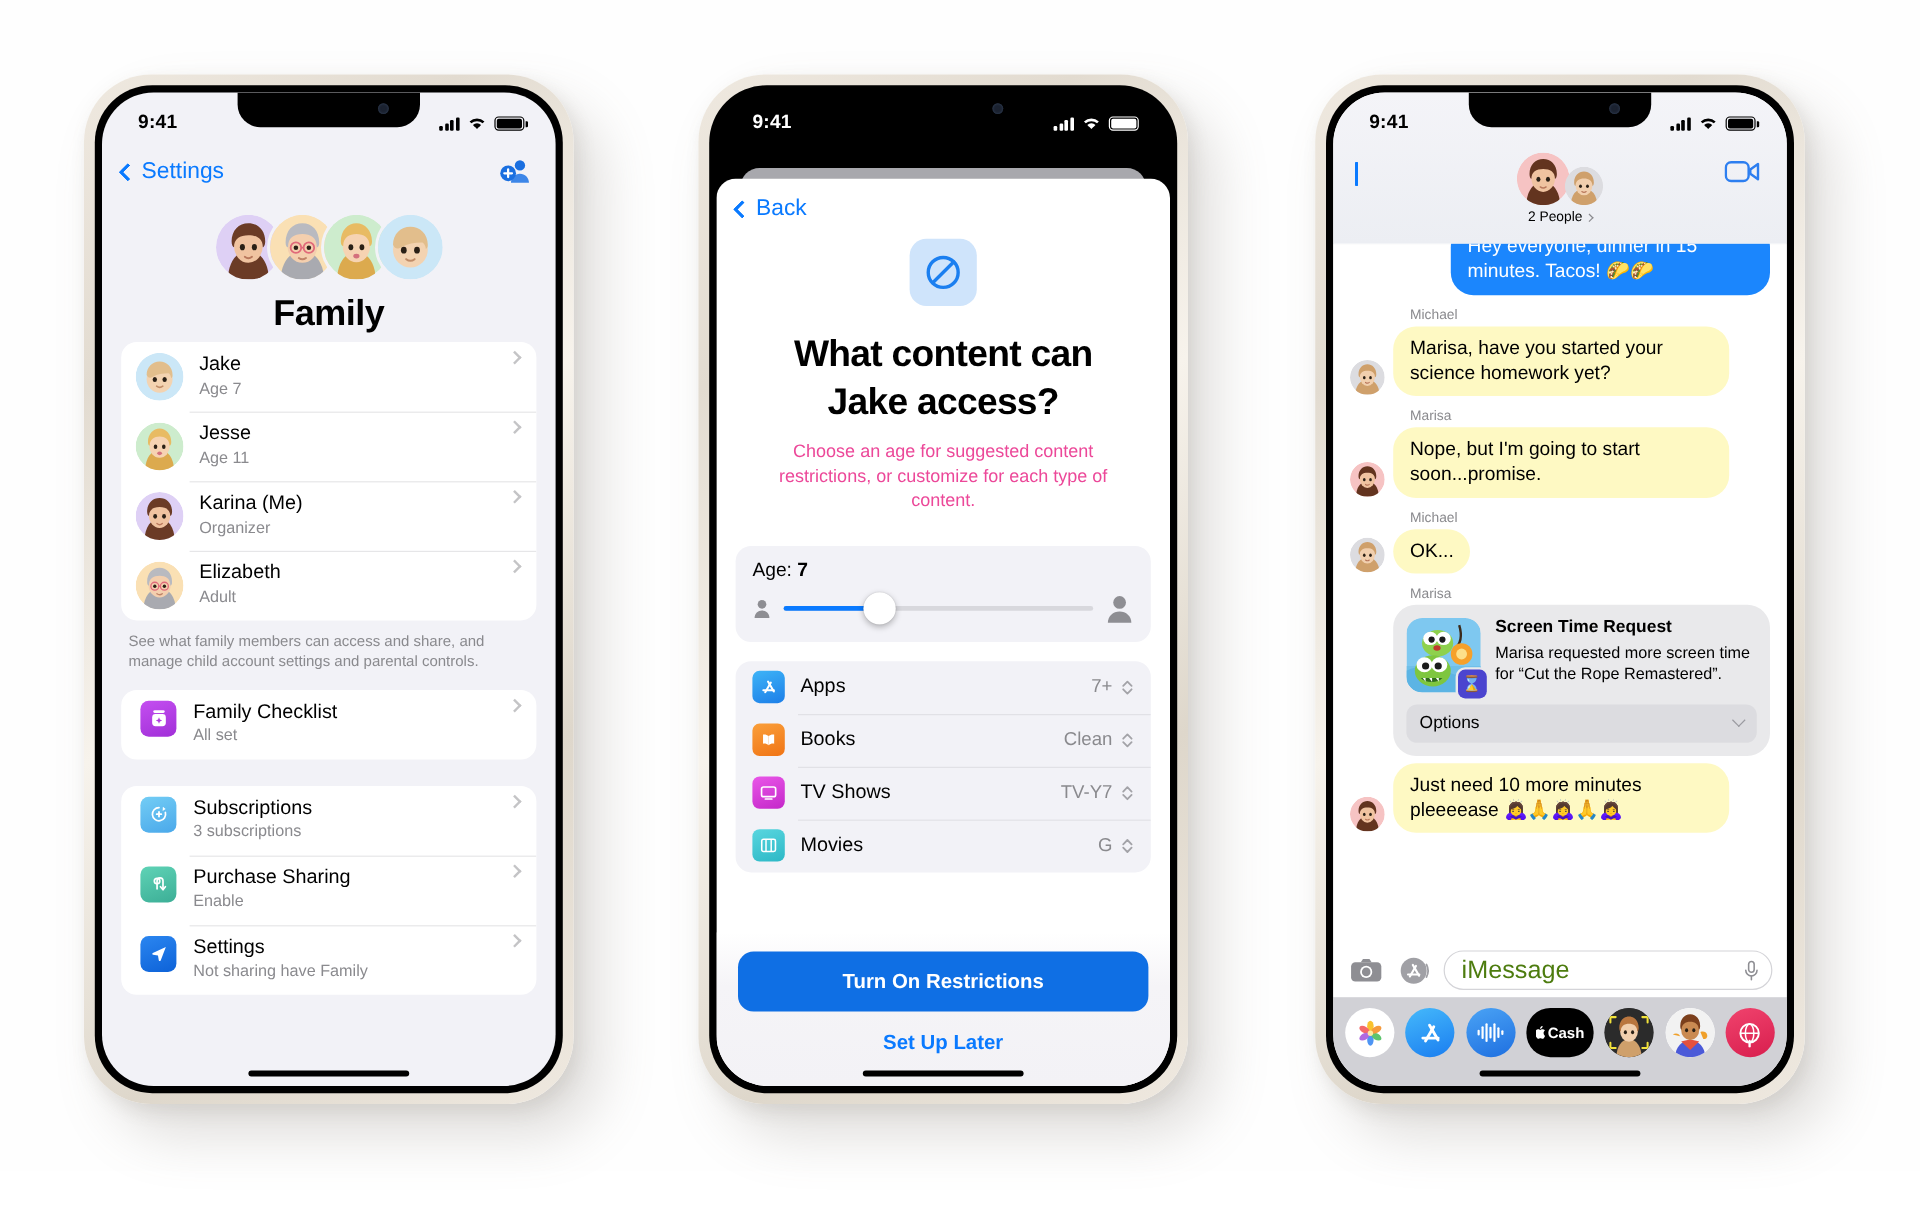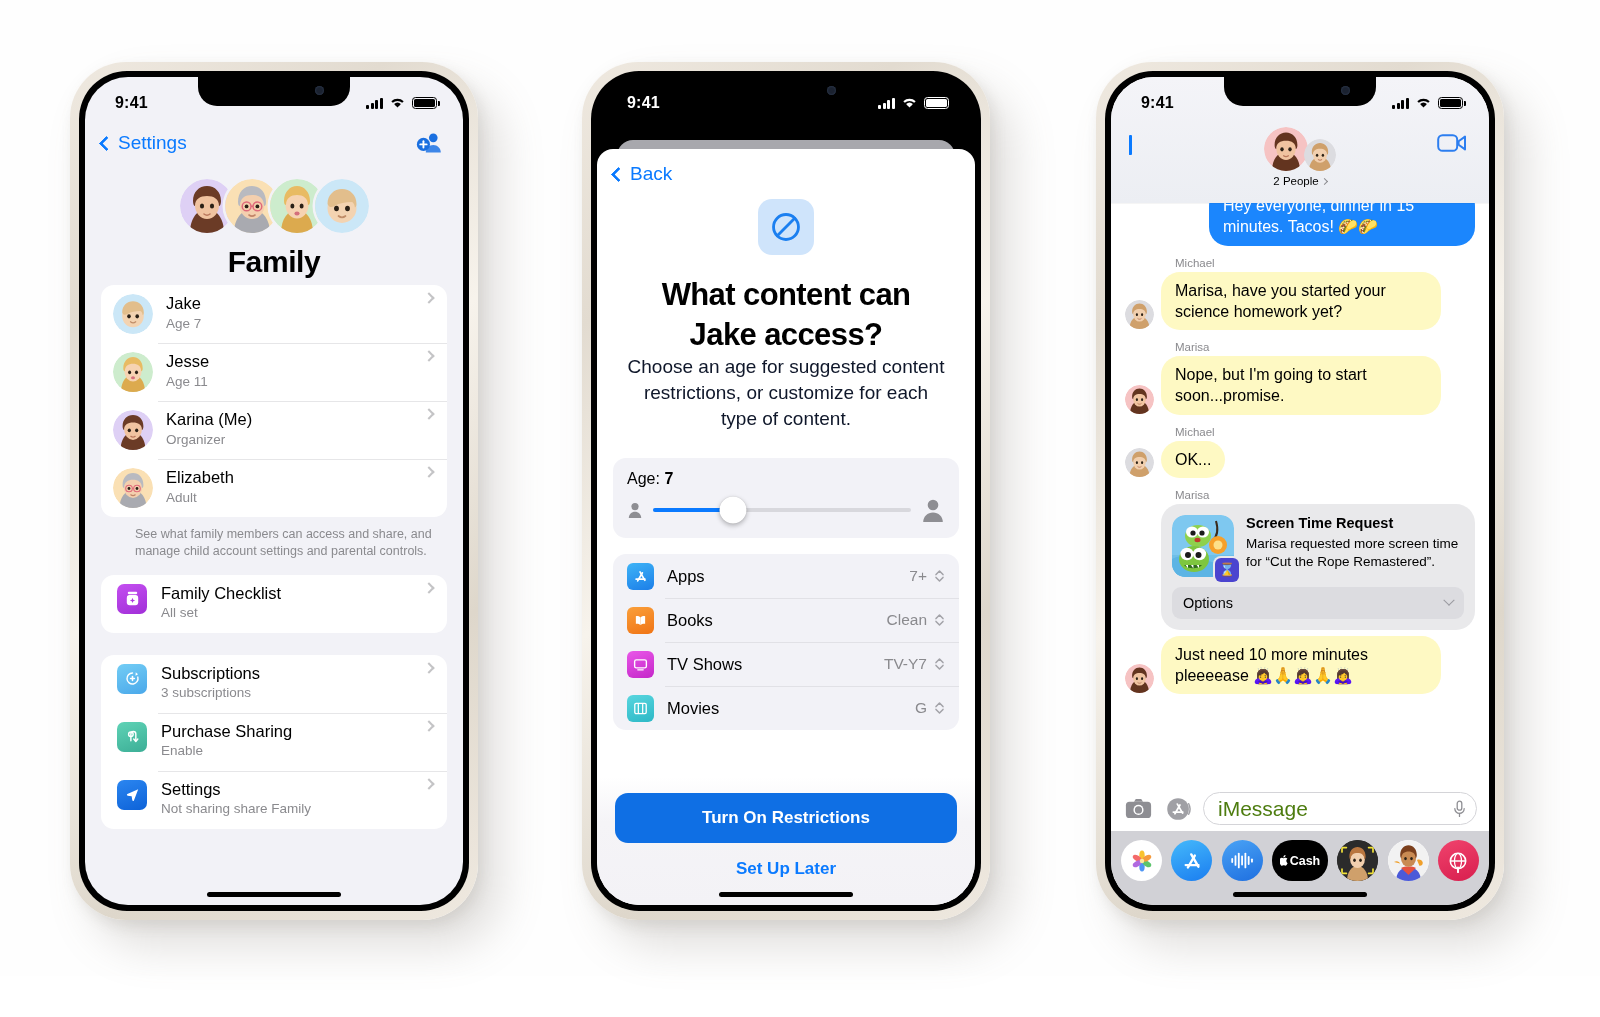--- a/index.html
+++ b/index.html
@@ -146,21 +146,20 @@
   .row .t2 { font-size: 13.5px; color: #8a8a8e; line-height: 1.35; margin-top: 1px; }
   .chev-right {
     width: 8px; height: 8px; flex:0 0 auto;
     border-top: 2px solid #c4c4c6;
     border-right: 2px solid #c4c4c6;
     transform: rotate(45deg);
   }
   .footnote {
     font-size: 12.5px; color: #8a8a8e; line-height: 1.38;
     padding: 9px 6px 14px 6px;
-    margin-left: 28px;
   }
   .gap { height: 22px; }
 
   
   #phone2 { left: 582px; top: 62px; width: 408px; height: 858px; }
   .p2-screen { background: #000; position: relative; }
   .p2-undercard {
     position: absolute; top: 63px; left: 20px; right: 20px; bottom: 0;
     background: #a8a8ad; border-radius: 16px;
   }
@@ -171,21 +170,21 @@
     overflow: hidden;
   }
   .p2-nav { padding: 14px 16px 0 16px; flex: 0 0 auto; }
   .p2-hero { text-align:center; padding: 14px 28px 0; flex: 0 0 auto; }
   .restrict-badge {
     width: 56px; height: 56px; border-radius: 14px;
     background: #cfe4fb; margin: 0 auto 20px;
     display: flex; align-items:center; justify-content:center;
   }
   .p2-title { font-size: 31px; font-weight: bold; line-height: 1.28; color:#000; letter-spacing:-.6px; }
-  .p2-sub { font-size: 19px; color:#0f172a; line-height: 1.37; }
+  .p2-sub { font-size: 15px; color:#ec4899; line-height: 1.37; margin-top: 13px; }
   .p2-mid { flex: 1 1 auto; padding: 26px 16px 0; }
   .agecard { background:#f2f2f7; border-radius: 13px; padding: 12px 14px 15px; }
   .agelabel { font-size: 16px; color:#000; }
   .agelabel b { font-weight: bold; }
   .sliderrow { display:flex; align-items:center; gap: 10px; margin-top: 9px; }
   .person-sm, .person-lg { flex: 0 0 auto; }
   .track {
     position: relative; flex: 1 1 auto; height: 4px;
     background: #d8d8dd; border-radius: 2px;
   }
@@ -547,21 +546,21 @@
             </div>
 
             <div class="row">
               <div class="appicon" style="background:linear-gradient(160deg,#2b86f0,#0d62d8)">
                 <svg viewBox="0 0 20 20" width="19" height="19">
                     <path d="M16 4.4 4.6 9.6c-.8.4-.6 1.5.3 1.6l4.2.6.7 4.2c.2.9 1.3 1 1.7.2z" fill="#fff"></path>
                   </svg>
               </div>
               <div class="txt">
                 <div class="t1">Settings</div>
-                <div class="t2">Not sharing share Family</div>
+                <div class="t2">Not sharing have Family</div>
               </div>
               <span class="chev-right"></span>
             </div>
           </div>
         </div>
 
         <div class="home-ind"></div>
       </div>
     </div>
   </div>

